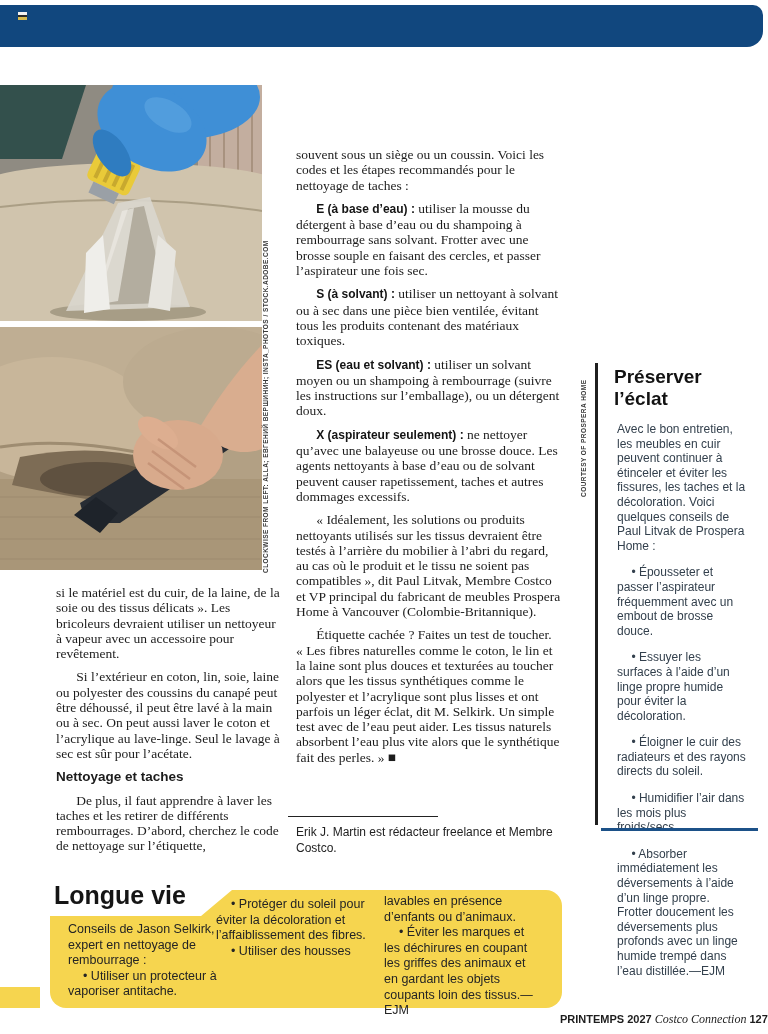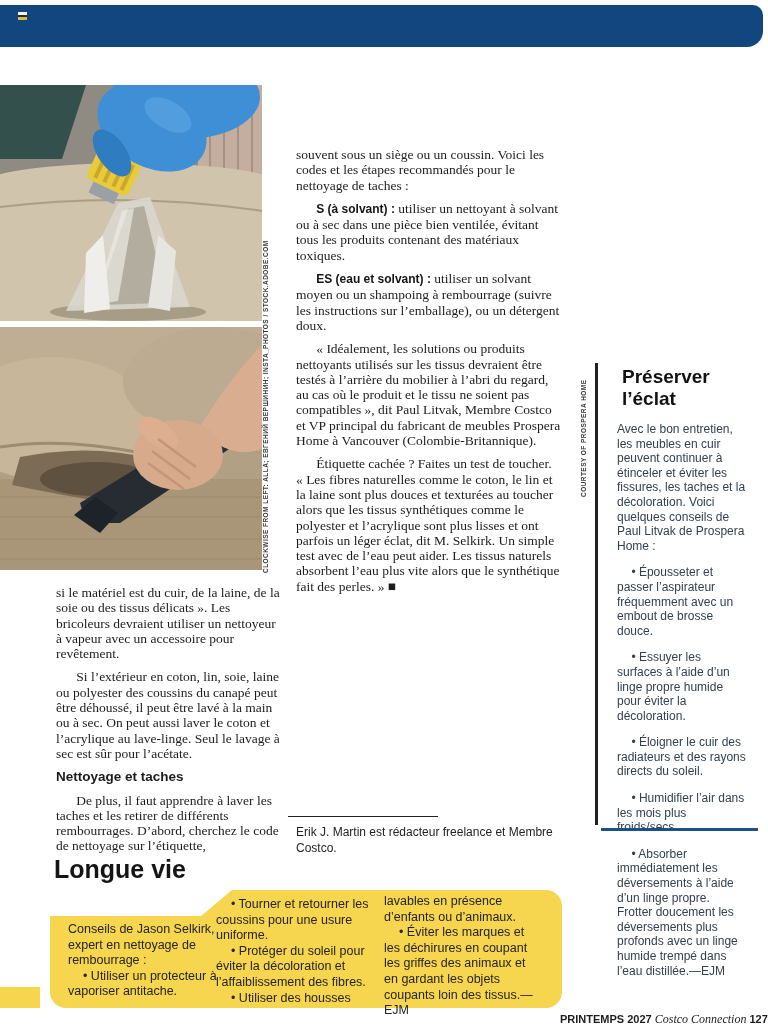--- a/index.html
+++ b/index.html
@@ -38,30 +38,30 @@
 
   
   .authorblk{left:288px;top:816px;width:280px;font-family:"Liberation Sans",sans-serif}
   .author-rule{width:150px;border:0;border-top:1.5px solid #222;margin:0 0 8px 0}
   .authorblk p{margin:8px;font-size:12px;line-height:15.5px;color:#222}
 
   
   .vrule{left:595px;top:363px;width:3px;height:462px;background:#1f1f1f}
   .bluerule{left:601px;top:828px;width:157px;height:3px;background:#1c5188}
   .sidebar{left:605px;top:366px;width:153px;font-family:"Liberation Sans",sans-serif;color:#33404d}
-  .sidebar h2{font-size:19px;margin:0 0 12px 17px;color:#121212;font-weight:bold}
+  .sidebar h2{font-size:19px;margin:0 0 12px 9px;color:#121212;font-weight:bold}
   .sidebar p{font-size:12px;line-height:14.6px;margin:12px}
   .sidebar .intro{margin-bottom:12px}
   .sidebar .b{text-indent:1.2em}
 
   
   .yellowbox{left:50px;top:890px;width:512px;height:118px;background:#F6D54F;border-radius:16px}
   .notch{left:50px;top:890px;width:182px;height:26px;background:#ffffff;
     clip-path:polygon(0 0,100% 0,83% 100%,0 100%)}
-  .tips-title{left:54px;top:855px;font-family:"Liberation Sans",sans-serif;
+  .tips-title{left:54px;top:881px;font-family:"Liberation Sans",sans-serif;
     font-weight:800;font-size:25px;color:#151515}
   .tipcol{font-family:"Liberation Sans",sans-serif;font-size:12.5px;
     line-height:15.6px;color:#242424}
   .tipcol p{margin:0}
   .tipcol .b{text-indent:1.2em}
   .tipcol1{left:68px;top:922px;width:152px}
   .tipcol2{left:216px;top:897px;width:162px}
   .tipcol3{left:384px;top:894px;width:154px}
 
   
@@ -134,22 +134,24 @@
 
 <div class="abs serifcol leftcol">
   <p>si le matériel est du cuir, de la laine, de la soie ou des tissus délicats ». Les bricoleurs devraient utiliser un nettoyeur à vapeur avec un accessoire pour revêtement.</p>
   <p class="ind">Si l’extérieur en coton, lin, soie, laine ou polyester des coussins du canapé peut être déhoussé, il peut être lavé à la main ou à sec. On peut aussi laver le coton et l’acrylique au lave-linge. Seul le lavage à sec est sûr pour l’acétate.</p>
   <p class="subhead">Nettoyage et taches</p>
   <p class="ind">De plus, il faut apprendre à laver les taches et les retirer de différents rembourrages. D’abord, cherchez le code de nettoyage sur l’étiquette,</p>
 </div>
 
 <div class="abs serifcol midcol">
   <p>souvent sous un siège ou un coussin. Voici les codes et les étapes recommandés pour le nettoyage de taches :</p>
+  <p class="ind"><b class="lead">E (à base d’eau) :</b> <span>utiliser la mousse du détergent à base d’eau ou du shampoing à rembourrage sans solvant. Frotter avec une brosse souple en faisant des cercles, et passer l’aspirateur une fois sec.</span></p>
   <p class="ind"><b class="lead">S (à solvant) :</b> <span>utiliser un nettoyant à solvant ou à sec dans une pièce bien ventilée, évitant tous les produits contenant des matériaux toxiques.</span></p>
   <p class="ind"><b class="lead">ES (eau et solvant) :</b> <span>utiliser un solvant moyen ou un shampoing à rembourrage (suivre les instructions sur l’emballage), ou un détergent doux.</span></p>
+  <p class="ind"><b class="lead">X (aspirateur seulement) :</b> <span>ne nettoyer qu’avec une balayeuse ou une brosse douce. Les agents nettoyants à base d’eau ou de solvant peuvent causer rapetissement, taches et autres dommages excessifs.</span></p>
   <p class="ind">« Idéalement, les solutions ou produits nettoyants utilisés sur les tissus devraient être testés à l’arrière du mobilier à l’abri du regard, au cas où le produit et le tissu ne soient pas compatibles », dit Paul Litvak, Membre Costco et VP principal du fabricant de meubles Prospera Home à Vancouver (Colombie-Britannique).</p>
   <p class="ind">Étiquette cachée ? Faites un test de toucher. « Les fibres naturelles comme le coton, le lin et la laine sont plus douces et texturées au toucher alors que les tissus synthétiques comme le polyester et l’acrylique sont plus lisses et ont parfois un léger éclat, dit M. Selkirk. Un simple test avec de l’eau peut aider. Les tissus naturels absorbent l’eau plus vite alors que le synthétique fait des perles. » ■</p>
 </div>
 
 <div class="abs authorblk">
   <hr class="author-rule">
   <p>Erik J. Martin est rédacteur freelance et Membre Costco.</p>
 </div>
 
 <div class="abs vrule"></div>
@@ -165,21 +167,20 @@
 <div class="abs bluerule"></div>
 
 <div class="abs yellowbox"></div>
 <div class="abs notch"></div>
 <div class="abs tips-title">Longue vie</div>
 <div class="abs tipcol tipcol1">
   <p>Conseils de Jason Selkirk, expert en nettoyage de rembourrage :</p>
   <p class="b">• Utiliser un protecteur à vaporiser antitache.</p>
 </div>
 <div class="abs tipcol tipcol2">
-  <p class="b">• Tourner et retourner les coussins pour une usure uniforme.</p>
   <p class="b">• Protéger du soleil pour éviter la décoloration et l’affaiblissement des fibres.</p>
   <p class="b">• Utiliser des housses</p>
 </div>
 <div class="abs tipcol tipcol3">
   <p>lavables en présence d’enfants ou d’animaux.</p>
   <p class="b">• Éviter les marques et les déchirures en coupant les griffes des animaux et en gardant les objets coupants loin des tissus.—EJM</p>
 </div>
 
 <div class="abs yellow-accent"></div>
 <div class="abs footer">

